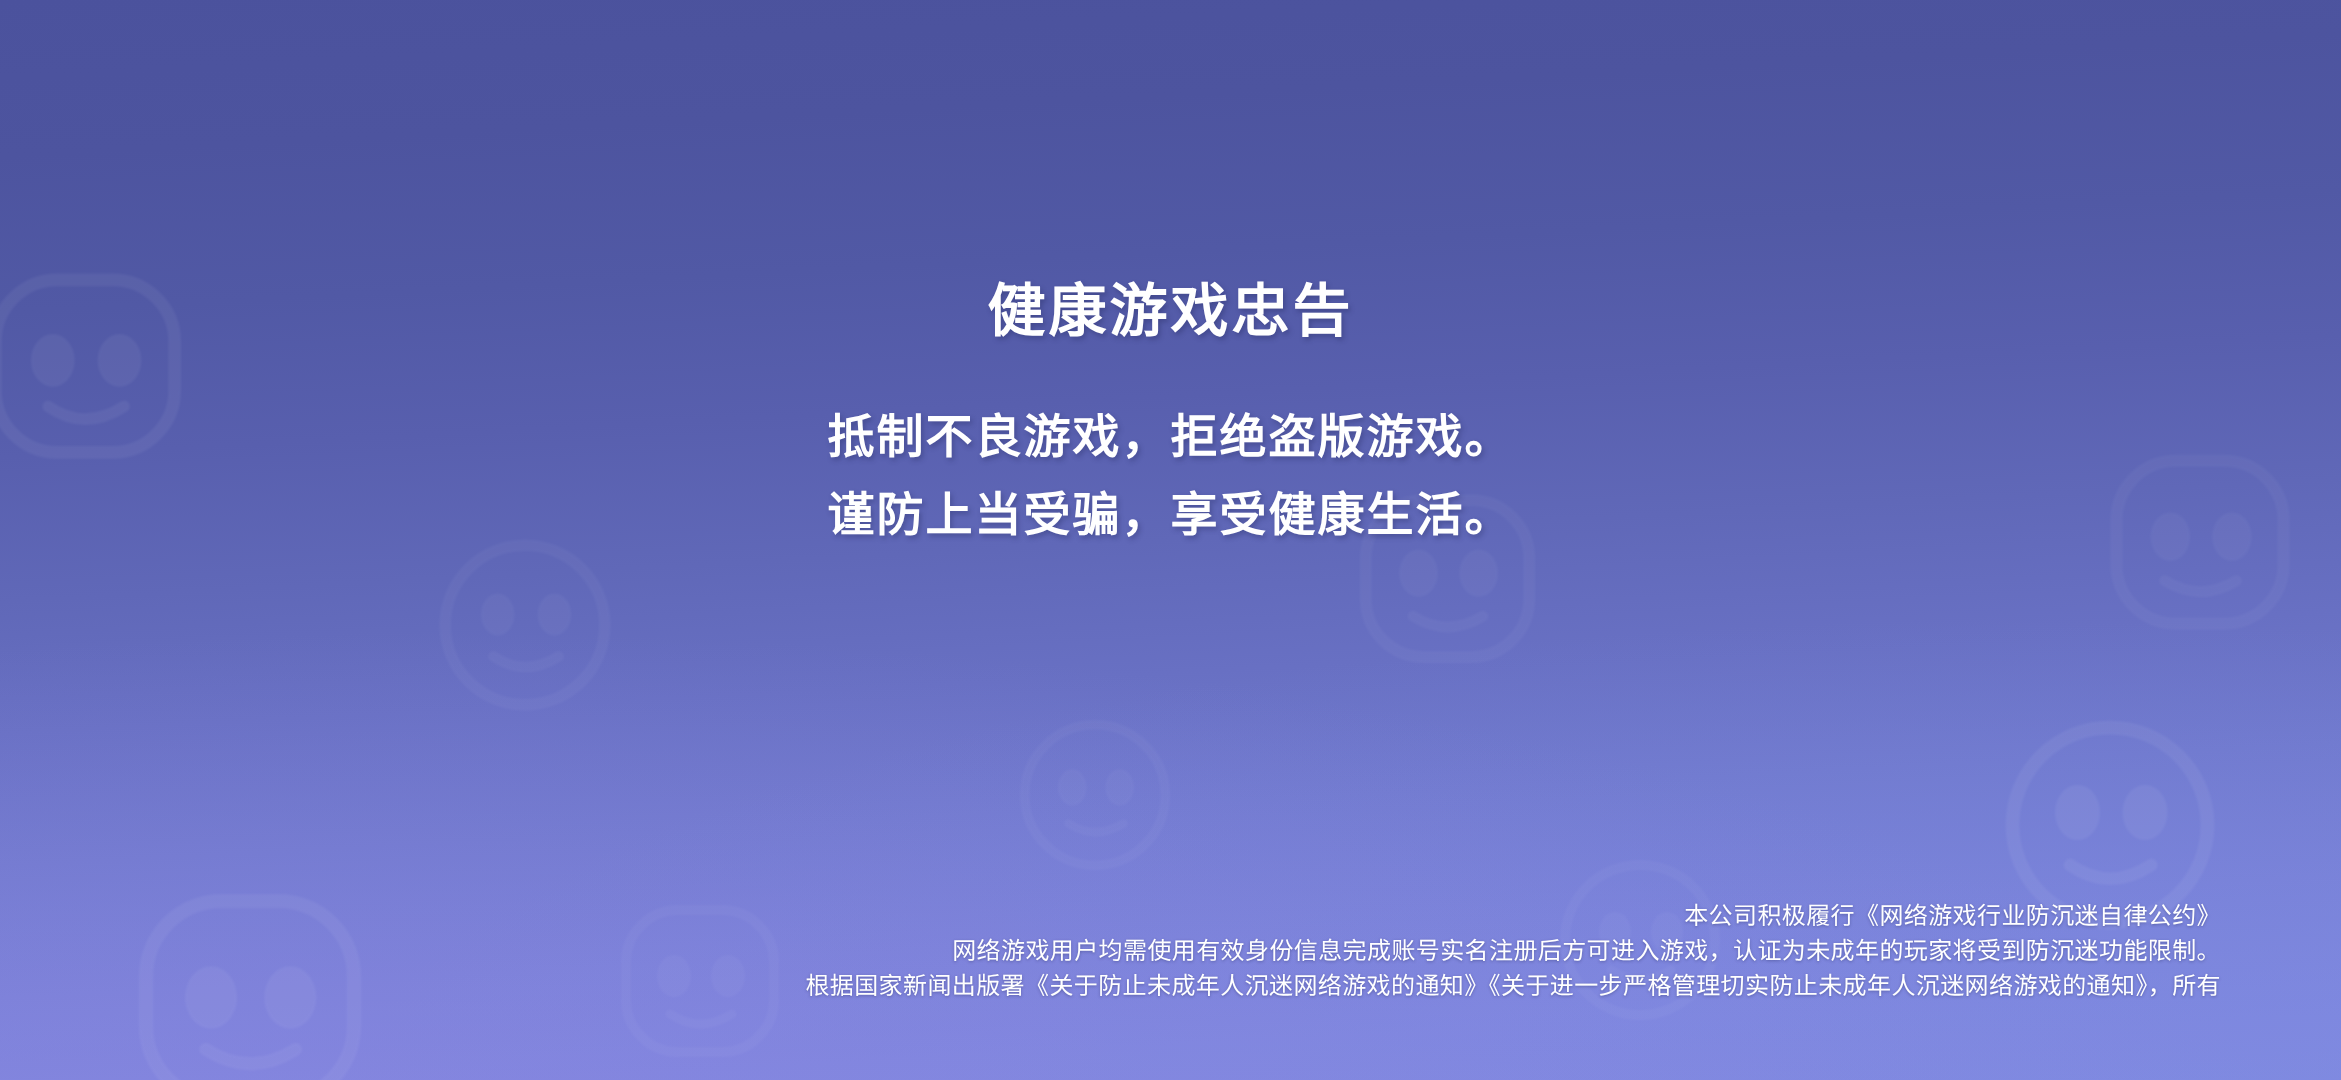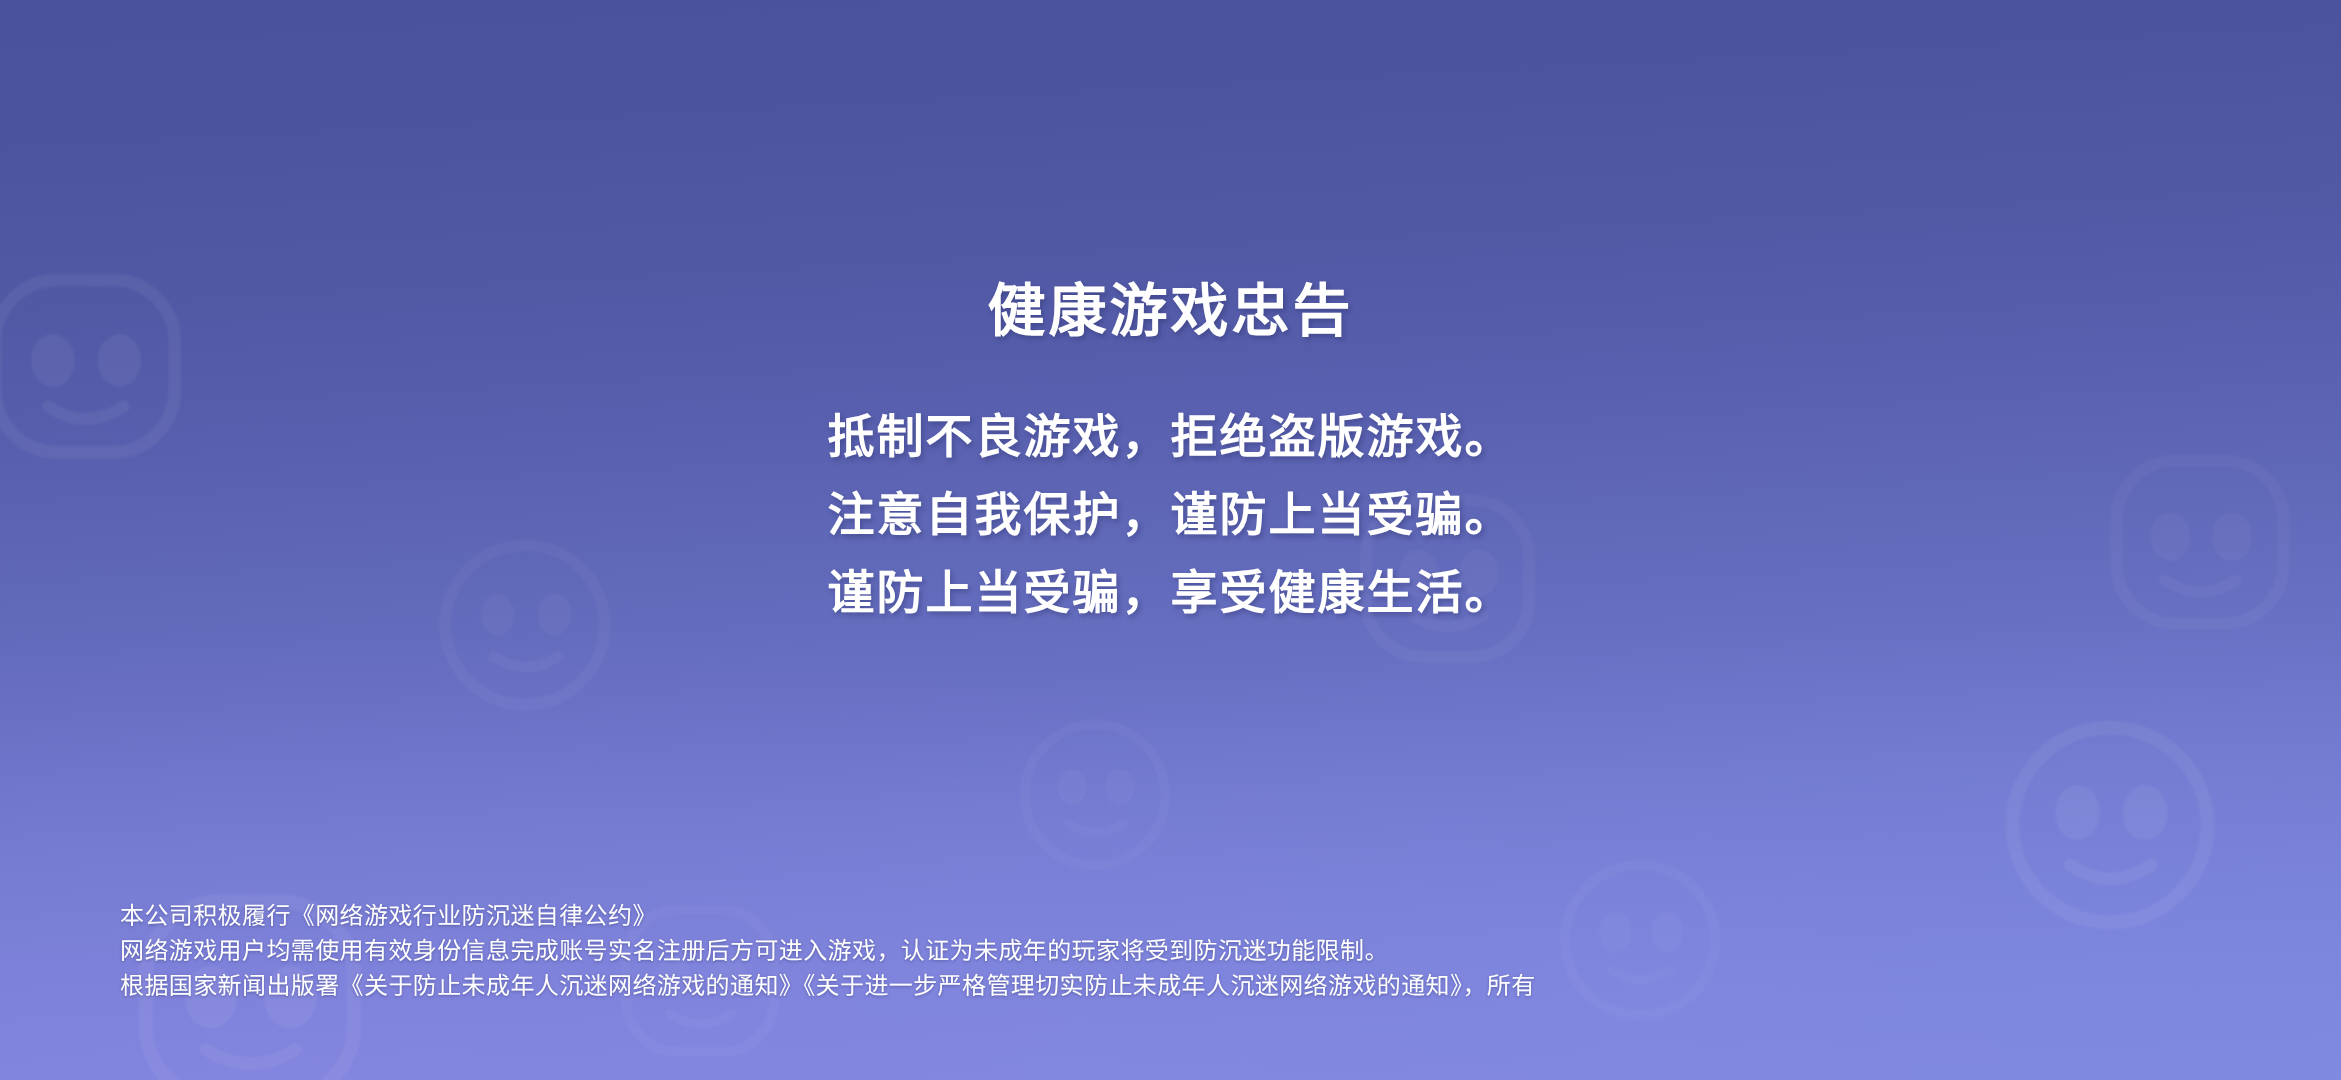--- a/index.html
+++ b/index.html
@@ -89,21 +89,21 @@
     line-height: 78px;
     text-shadow: 2px 3px 5px rgba(40,44,100,0.38);
     white-space: nowrap;
   }
 
   .legal {
     position: absolute;
     top: 898px;
     left: 0;
     right: 0;
-    text-align: left;
+    text-align: right;
     padding: 0 120px;
     box-sizing: border-box;
   }
   .legal-line {
     color: #ffffff;
     font-size: 24px;
     font-weight: 400;
     line-height: 35px;
     letter-spacing: 0.4px;
     text-shadow: 0 1px 3px rgba(45,48,105,0.45);
@@ -199,21 +199,20 @@
     </div>
 
   </div>
 
   <div class="content">
 
     <div class="advice-title">健康游戏忠告</div>
 
     <div class="advice-lines">
       <div class="advice-line">抵制不良游戏，拒绝盗版游戏。</div>
-      <div class="advice-line">注意自我保护，谨防上当受骗。</div>
       <div class="advice-line">谨防上当受骗，享受健康生活。</div>
     </div>
 
     <div class="legal">
       <div class="legal-line">本公司积极履行《网络游戏行业防沉迷自律公约》</div>
       <div class="legal-line">网络游戏用户均需使用有效身份信息完成账号实名注册后方可进入游戏，认证为未成年的玩家将受到防沉迷功能限制。</div>
       <div class="legal-line">根据国家新闻出版署《关于防止未成年人沉迷网络游戏的通知》《关于进一步严格管理切实防止未成年人沉迷网络游戏的通知》，所有</div>
     </div>
 
   </div>

